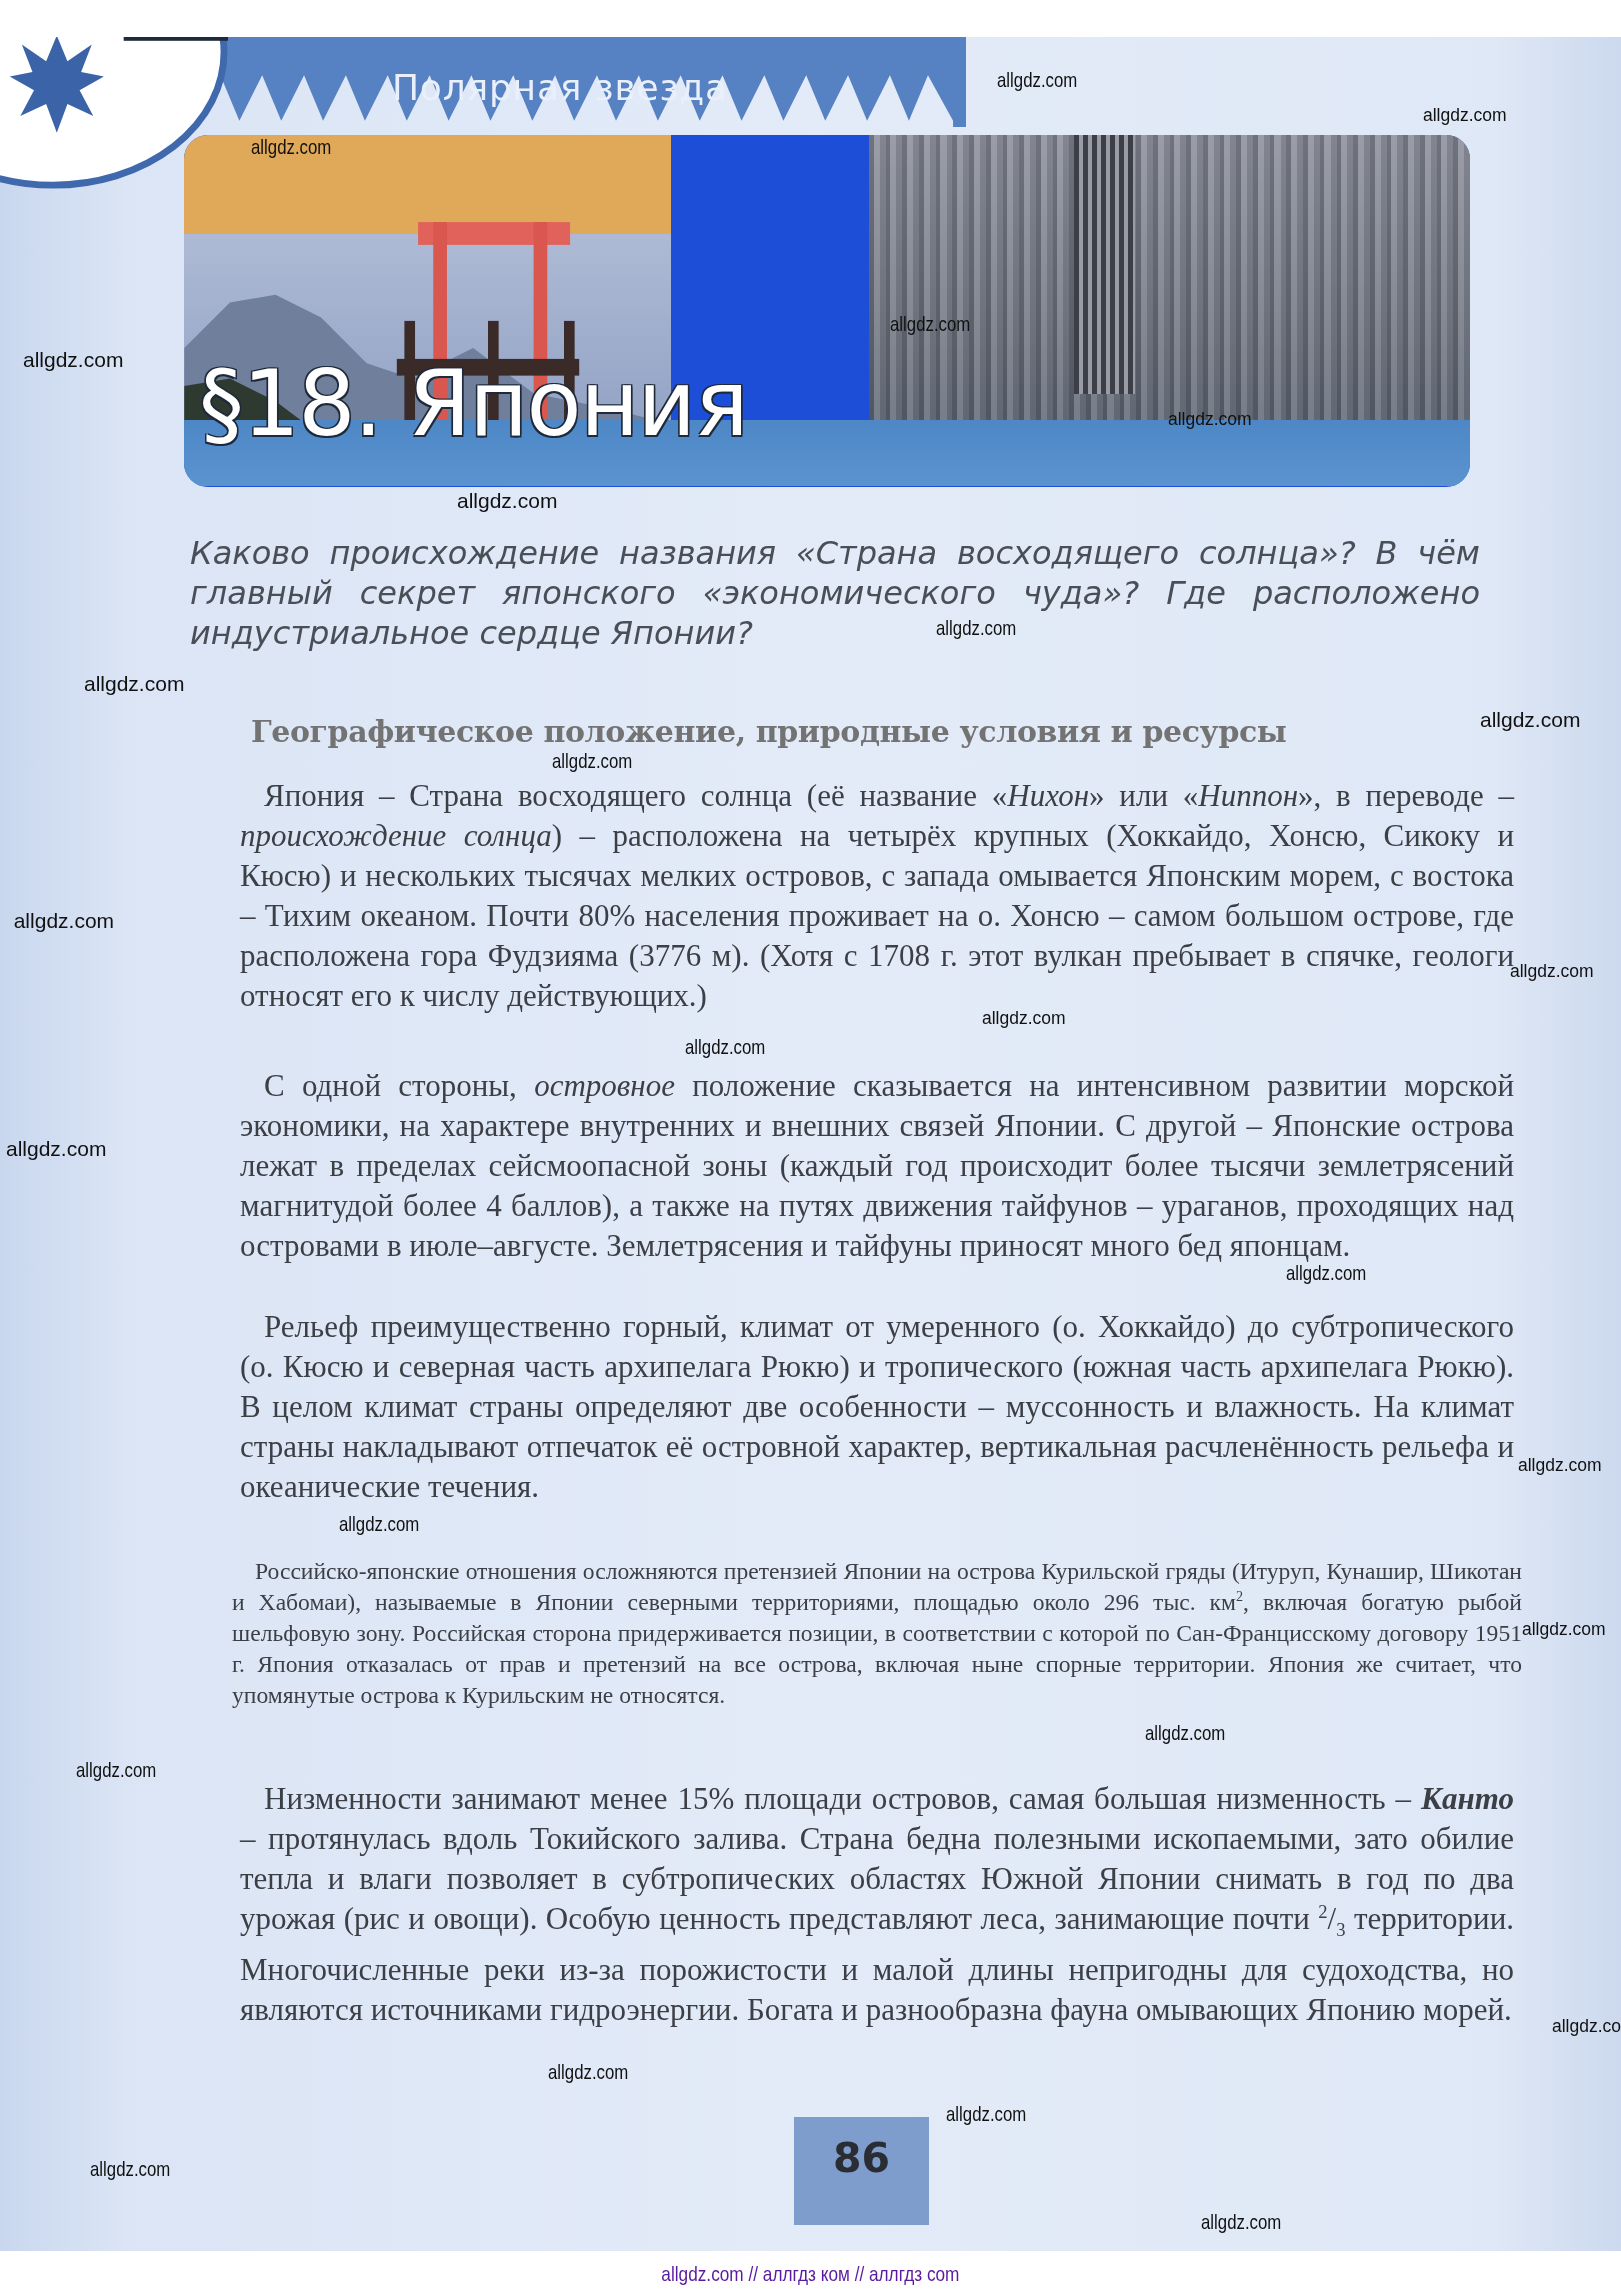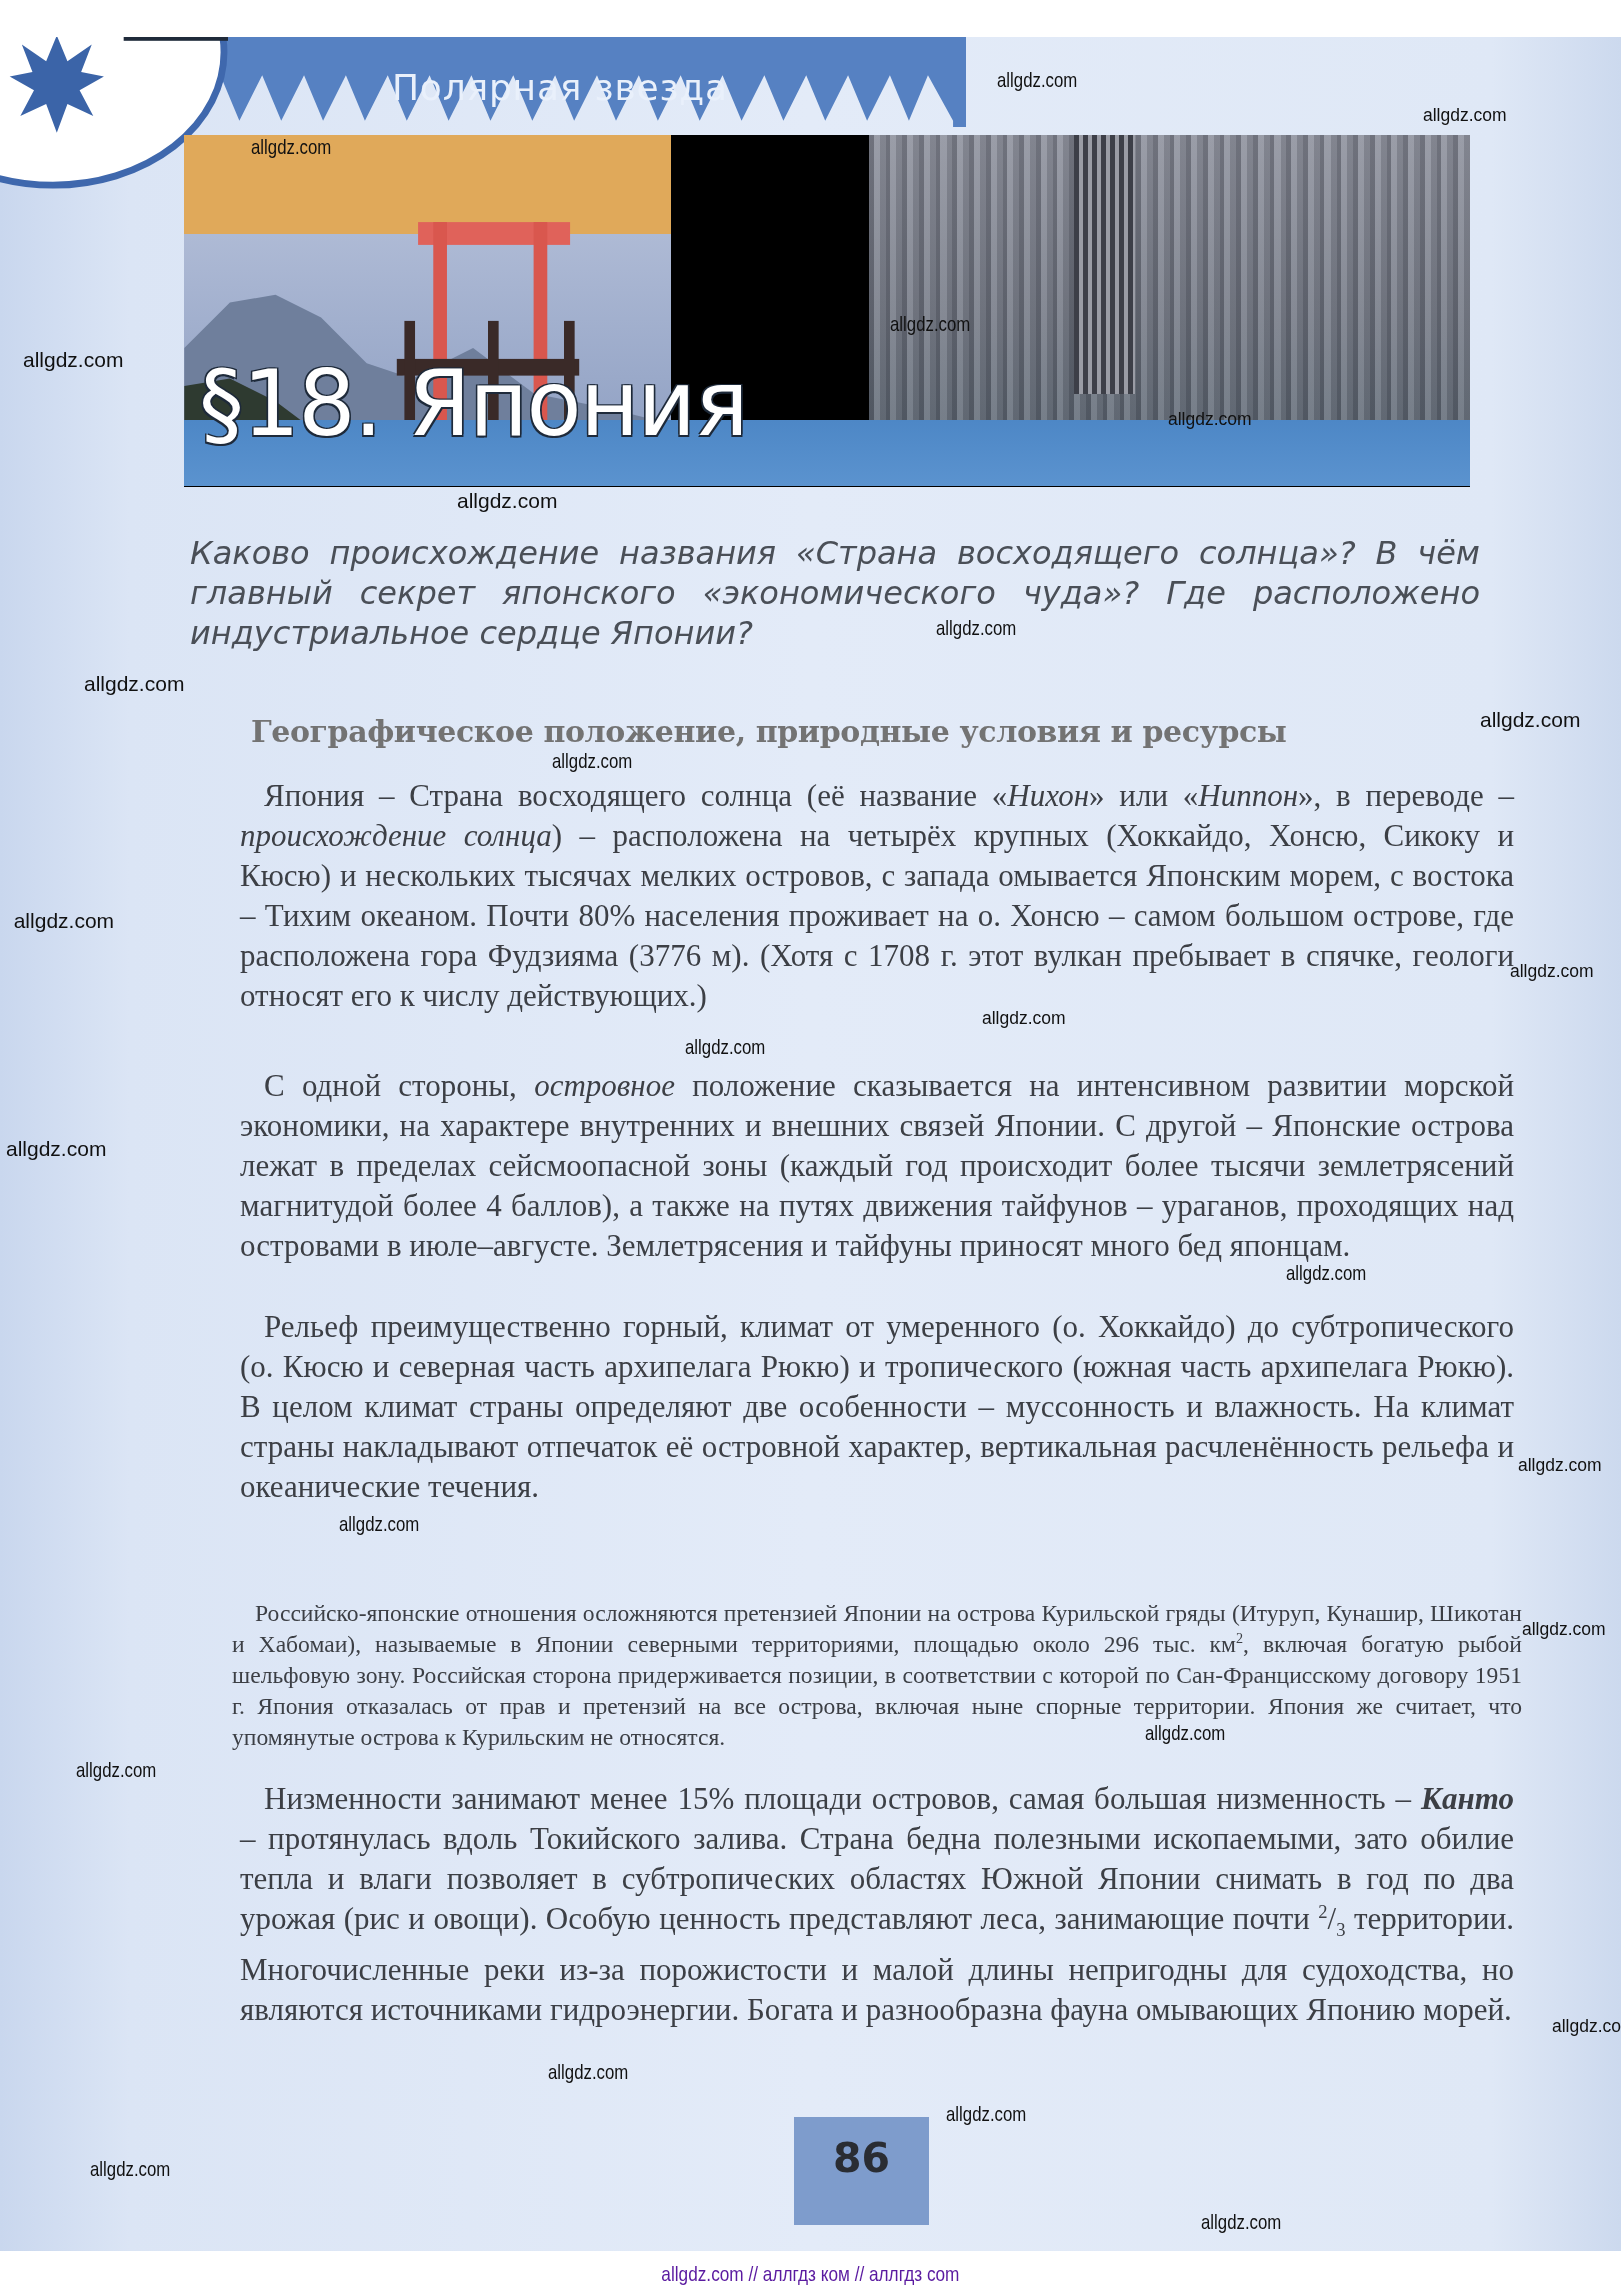--- a/index.html
+++ b/index.html
@@ -26,21 +26,22 @@
   .header-band svg { display:block; }
   .series-title {
     position:absolute; left:301px; top:30px;
     font-family:"DejaVu Sans", sans-serif; font-size:36px; color:#e9f0fb; letter-spacing:0.8px;
   }
   .star-oval {
     position:absolute; left:-46px; top:37px; width:274px; height:152px;
   }
   .banner {
     position:absolute; left:184px; top:135px; width:1286px; height:352px; overflow:hidden;
-    background:#000000;
+    background:#1d4ed8;
+    border-radius:24px;
   }
   .banner .sunset { position:absolute; left:0; top:0; width:487px; height:99px; background:#e0a95a; }
   .banner .sky { position:absolute; left:0; top:99px; width:487px; height:228px; background:linear-gradient(#aebad5,#8e9fc2); }
   .banner .mountain { position:absolute; left:0; top:137px; width:487px; height:190px; }
   .banner .city {
     position:absolute; left:685px; top:0; width:752px; height:289px;
     background:
       repeating-linear-gradient(90deg, rgba(60,60,70,.35) 0 4.6px, rgba(200,200,210,.25) 4.6px 10.7px, rgba(110,110,120,.3) 10.7px 16.7px),
       linear-gradient(#8b8f9a,#6f7580 60%,#5a6570);
   }
@@ -66,21 +67,20 @@
   .body-text {
     position:absolute; left:232px; width:1290px;
     font-family:"Liberation Serif", serif; font-size:31px; line-height:40px; color:#3c3f45;
     text-align:justify;
   }
   .body-text p { margin:8px; text-indent:24px; }
   .footnote {
     position:absolute; left:232px; top:1556px; width:1290px;
     font-family:"Liberation Serif", serif; font-size:23.6px; line-height:31px; color:#3c3f45;
     text-align:justify;
-    margin-top:42px;
   }
   .footnote p { margin:0; text-indent:23px; }
   .page-number-box {
     position:absolute; left:794px; top:2117px; width:135px; height:108px; background:#7e9ccc;
   }
   .page-number {
     position:absolute; left:0; top:16.7px; width:135px; text-align:center;
     font-family:"DejaVu Sans", sans-serif; font-weight:bold; font-size:41px; color:#2a2d33;
   }
   .bottom-strip {

